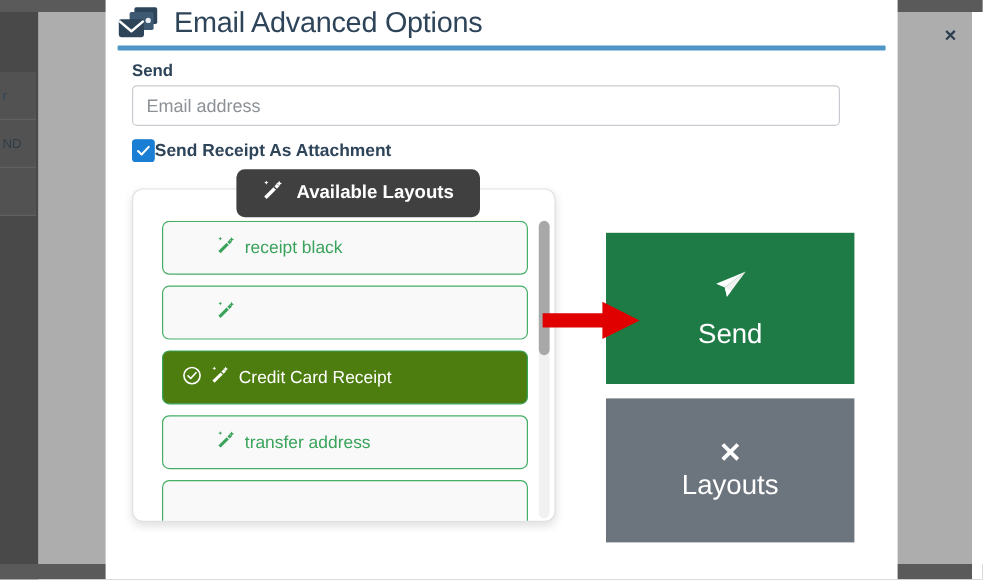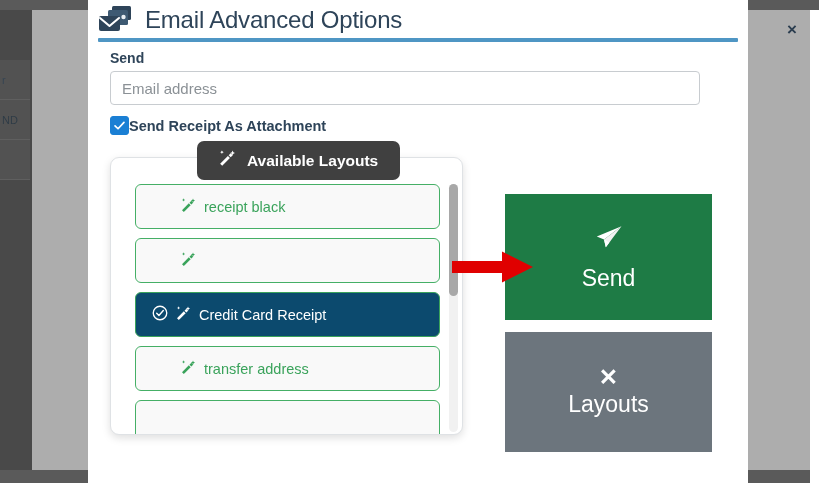--- a/index.html
+++ b/index.html
@@ -175,21 +175,21 @@
     border: 1px solid #45af66; border-radius: 6px;
     background: #f9f9f9;
     display: flex; align-items: center;
     padding-left: 45px;
     font-size: 14.5px; color: #3aa35b;
     gap: 8px;
     cursor: pointer;
     position: relative;
   }
   .layout-item.selected {
-    background: #0c4a6e; border-color: #3aa35b; color: #ffffff;
+    background: #4d7c0f; border-color: #3aa35b; color: #ffffff;
     padding-left: 16px;
   }
   .layout-item .lbl { white-space: nowrap; }
 
   .scrollbar-track {
     position: absolute; right: 4px; top: 26px;
     width: 9px; height: 248px;
     background: #f1f1f1; border-radius: 5px;
   }
   .scrollbar-thumb {

